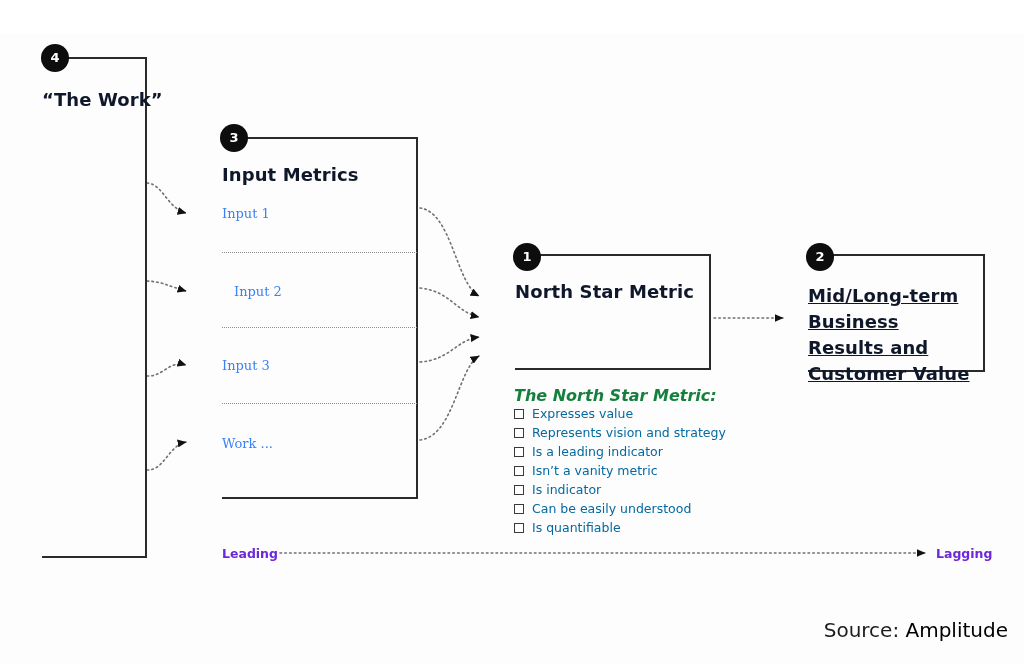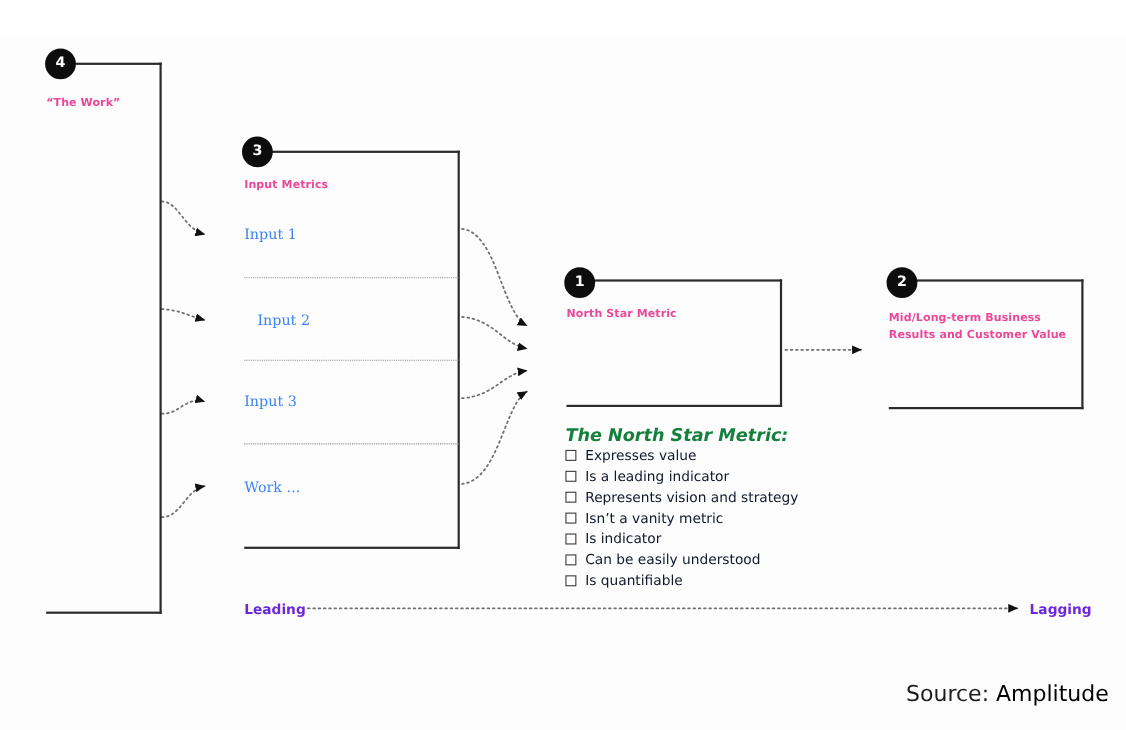--- a/index.html
+++ b/index.html
@@ -83,23 +83,23 @@
   }
   .frame-work-bottom {
     position: absolute;
     box-sizing: border-box;
     border-bottom: 2px solid #2a2a2a;
   }
 
   
   .hdr {
     position: absolute;
-    font-size: 10px;
-    font-weight: 700;
-    color: #ec4899;
+    font-size: 18px;
+    font-weight: 700;
+    color: #0f172a;
     letter-spacing: .1px;
     white-space: pre-line;
     line-height: 1.45;
   }
   .item-label {
     position: absolute;
     font-size: 13px;
     color: #3b82f6;
     font-family: "DejaVu Serif", "Liberation Serif", serif;
   }
@@ -121,21 +121,21 @@
     position: absolute;
     margin: 0;
     padding: 0;
     list-style: none;
   }
   .check-list li {
     display: flex;
     align-items: center;
     gap: 8px;
     font-size: 12.5px;
-    color: #0f172a;
+    color: #0369a1;
     height: 19px;
   }
   .cbox {
     display: inline-block;
     width: 8px;
     height: 8px;
     border: 1.3px solid #3a3a3a;
     background: #ffffff;
     flex: 0 0 auto;
   }
@@ -225,25 +225,25 @@
   <div class="hdr" style="left:515px; top:279px;text-align:right;">North Star Metric</div>
 
   <div class="check-title" style="left:514px; top:386px;">The North Star Metric:</div>
   <ul class="check-list" style="left:514px; top:404px;">
     <li>
       <span class="cbox"></span>
       <span>Expresses value</span>
     </li>
     <li>
       <span class="cbox"></span>
+      <span>Represents vision and strategy</span>
+    </li>
+    <li>
+      <span class="cbox"></span>
       <span>Is a leading indicator</span>
-    </li>
-    <li>
-      <span class="cbox"></span>
-      <span>Represents vision and strategy</span>
     </li>
     <li>
       <span class="cbox"></span>
       <span>Isn’t a vanity metric</span>
     </li>
     <li>
       <span class="cbox"></span>
       <span>Is indicator</span>
     </li>
     <li>
@@ -251,21 +251,21 @@
       <span>Can be easily understood</span>
     </li>
     <li>
       <span class="cbox"></span>
       <span>Is quantifiable</span>
     </li>
   </ul>
 
   <div class="frame" style="left:808px; top:254px; width:177px; height:118px;"></div>
   <div class="badge" style="left:806px; top:243px;">2</div>
-  <div class="hdr" style="left:808px; top:283px; width:180px;">Mid/Long-term Business
+  <div class="hdr" style="left:808px; top:283px; width:180px;text-decoration:underline;">Mid/Long-term Business
 Results and Customer Value</div>
 
   <div class="axis-label" style="left:222px; top:546px;">Leading</div>
   <div class="axis-label" style="left:936px; top:546px;">Lagging</div>
 
   <div class="source">
     <span>Source:</span>
     <span class="brand">Amplitude</span>
   </div>
 

